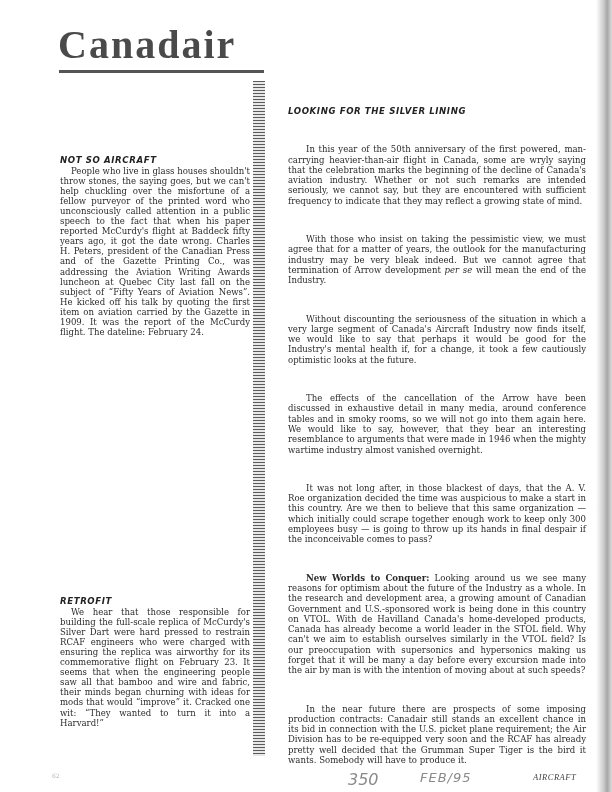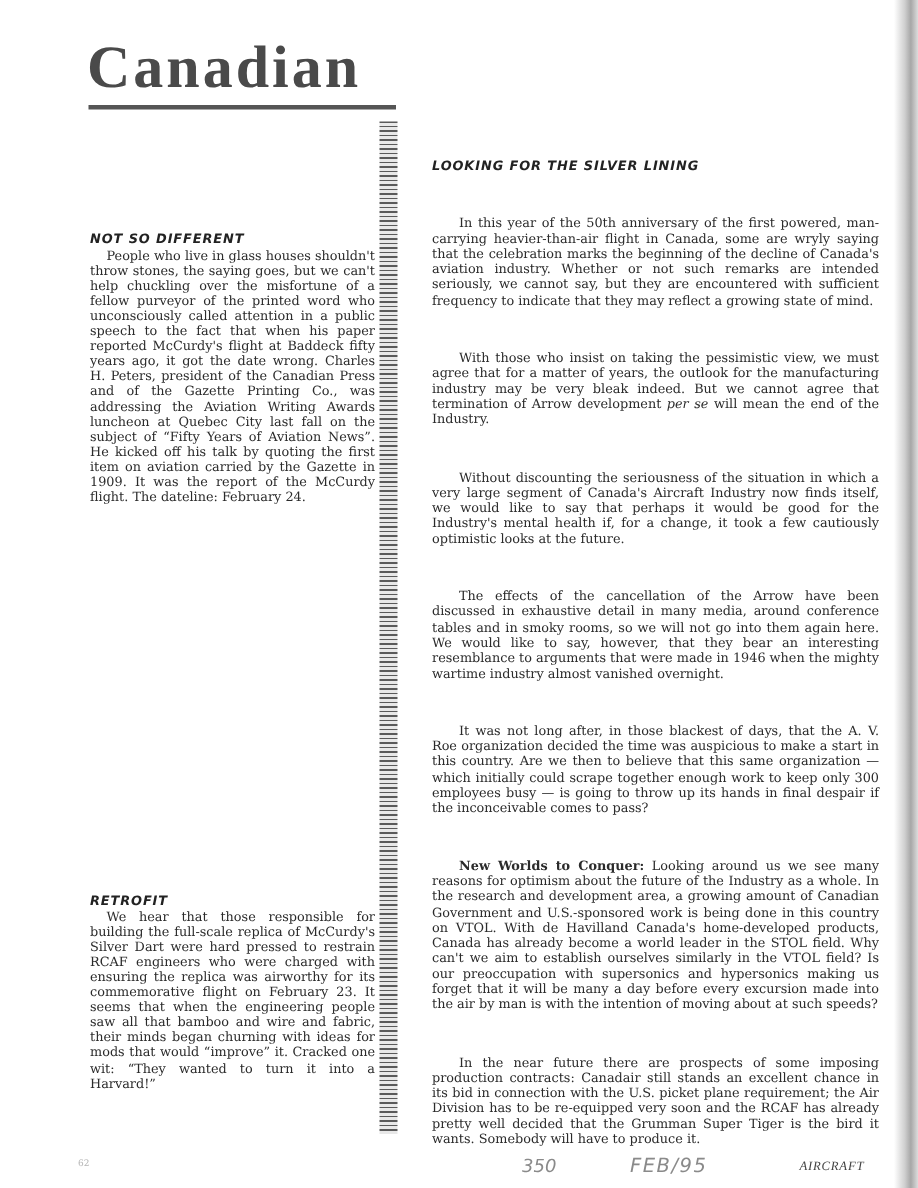--- a/index.html
+++ b/index.html
@@ -41,37 +41,37 @@
   .col-right p { margin-bottom: 6px; text-indent: 18px; margin-top: 28px; }
   .runin { font-weight: bold; }
   .italic { font-style: italic; }
   .footer-folio {
     position: absolute; left: 52px; top: 772px; font-size: 6px; color: #b5b5b5;
   }
   .handwritten {
     position: absolute; font-family: "DejaVu Sans", sans-serif; font-style: italic;
     color: #8a8a8a; font-weight: normal;
   }
-  .hw-number { left: 348px; top: 770px; font-size: 12px; }
+  .hw-number { left: 348px; top: 770px; font-size: 16px; }
   .hw-date { left: 420px; top: 770px; font-size: 13px; letter-spacing: 1px; }
   .footer-pub {
     position: absolute; left: 533px; top: 772px; font-family: "Liberation Serif", serif;
     font-style: italic; font-size: 8.5px; letter-spacing: 0.5px; color: #444;
   }
 </style>
 </head>
 <body>
 
-<div class="masthead">Canadian</div>
+<div class="masthead">Canadair</div>
 <div class="masthead-rule"></div>
 <div class="vbar"></div>
 <div class="edge-shadow"></div>
 
 <div class="col-left" style="top:155px;">
-  <div class="heading">NOT SO DIFFERENT</div>
+  <div class="heading">NOT SO AIRCRAFT</div>
   <p>People who live in glass houses shouldn't throw stones, the saying goes, but we can't help chuckling over the misfortune of a fellow purveyor of the printed word who unconsciously called attention in a public speech to the fact that when his paper reported McCurdy's flight at Baddeck fifty years ago, it got the date wrong. Charles H. Peters, president of the Canadian Press and of the Gazette Printing Co., was addressing the Aviation Writing Awards luncheon at Quebec City last fall on the subject of “Fifty Years of Aviation News”. He kicked off his talk by quoting the first item on aviation carried by the Gazette in 1909. It was the report of the McCurdy flight. The dateline: February 24.</p>
 </div>
 
 <div class="col-left" style="top:596px;">
   <div class="heading">RETROFIT</div>
   <p>We hear that those responsible for building the full-scale replica of McCurdy's Silver Dart were hard pressed to restrain RCAF engineers who were charged with ensuring the replica was airworthy for its commemorative flight on February 23. It seems that when the engineering people saw all that bamboo and wire and fabric, their minds began churning with ideas for mods that would “improve” it. Cracked one wit: “They wanted to turn it into a Harvard!”</p>
 </div>
 
 <div class="col-right">
   <div class="heading">LOOKING FOR THE SILVER LINING</div>

